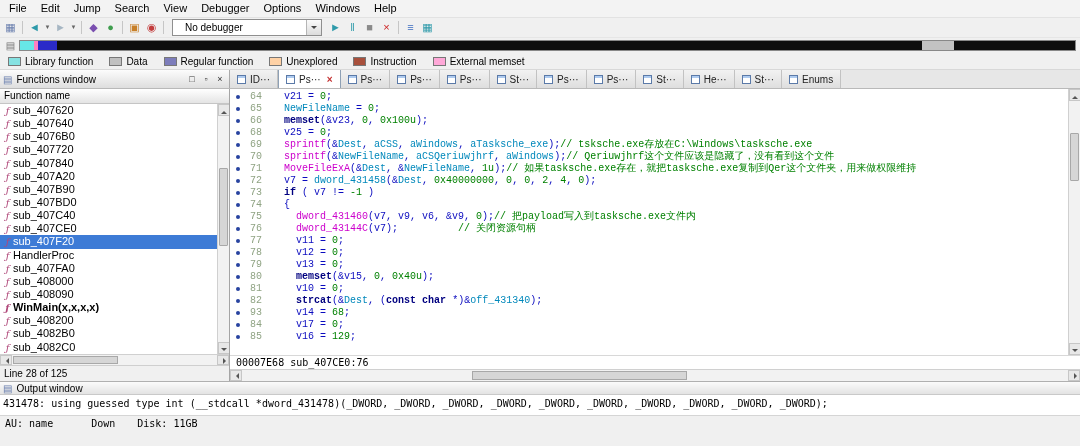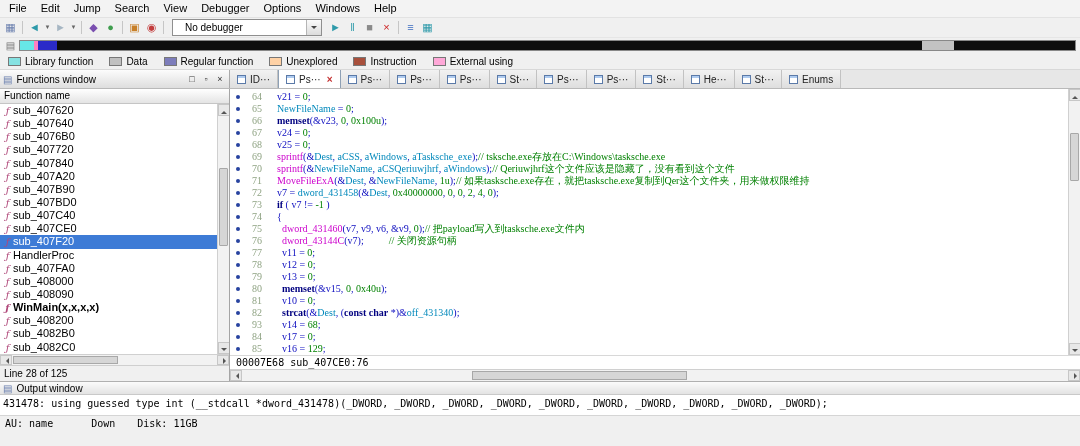--- a/index.html
+++ b/index.html
@@ -61,21 +61,21 @@
   .sbtrack {flex:1;position:relative}
   .sbthumb {position:absolute;left:1px;right:1px;background:#d6d6d6;border:1px solid #a8a8a8;border-radius:1px}
   .hscroll {height:11px;background:#f2f2f2;border-top:1px solid #d0d0d0;display:flex}
   .hscroll .sbbtn {height:100%}
   .hthumb {position:absolute;top:1px;bottom:1px;background:#d6d6d6;border:1px solid #a8a8a8}
   .linestatus {height:16px;background:#f0f0f0;border-top:1px solid #cfcfcf;font-size:10px;padding:2px 4px}
 
   .codepane {flex:1;display:flex;flex-direction:column;background:#fff;min-width:0}
   .codeview {flex:1;position:relative;overflow:hidden;background:#fff}
   .codelines {padding:2px 0 0 4px}
-  .cline {display:flex;height:12px;line-height:12px;font-family:Liberation Serif, serif;font-size:10px;white-space:pre;overflow:hidden}
+  .cline {display:flex;height:12px;line-height:12px;font-family:Liberation Mono, monospace;font-size:10px;white-space:pre;overflow:hidden}
   .cdot {width:10px;flex:none;position:relative}
   .cdot::after {content:"";position:absolute;left:2px;top:4px;width:4px;height:4px;border-radius:50%;background:#2743a0}
   .cnum {width:18px;flex:none;text-align:right;margin-right:10px}
   .ctext {flex:none}
   .c-k {font-weight:bold}
   .codestatus {height:14px;flex:none;background:#fff;border-top:1px solid #d8d8d8;font-family:"DejaVu Sans Mono",monospace;font-size:10px;padding:1px 0 0 6px}
   .codeh {height:12px;flex:none;position:relative}
   .codeh .sbtrack {position:relative}
 
   .outhead {height:14px;display:flex;align-items:center;background:linear-gradient(#fbfbfb,#e3e3e3);border-top:1px solid #b0b0b0;border-bottom:1px solid #c9c9c9;padding:0 3px;font-size:10px}
@@ -164,21 +164,21 @@
       <span class="lgitem">
         <span class="lgswatch" style="background: rgb(255, 210, 166);"></span>
         <span class="lglabel">Unexplored</span>
       </span>
       <span class="lgitem">
         <span class="lgswatch" style="background: rgb(168, 80, 60);"></span>
         <span class="lglabel">Instruction</span>
       </span>
       <span class="lgitem">
         <span class="lgswatch" style="background: rgb(255, 168, 216);"></span>
-        <span class="lglabel">External using</span>
+        <span class="lglabel">External memset</span>
       </span>
     </div>
 
   <div class="tabrow">
     <div class="panelhead">
       <span class="phicon">▤</span>
       <span class="phtitle">Functions window</span>
       <span class="phbtns">
           <span class="phbtn">□</span>
           <span class="phbtn">▫</span>
@@ -338,21 +338,20 @@
       </div>
       <div class="linestatus">Line 28 of 125</div>
     </div>
 
     <div class="codepane">
       <div class="codeview">
         <div class="codelines">
             <div class="cline"><span class="cdot"></span><span class="cnum" style="color: rgb(143, 163, 131);">64</span><span class="ctext"><span class="c-p" style="color: rgb(11, 11, 191);">  v21 = </span><span class="c-g" style="color: rgb(0, 128, 0);">0</span><span class="c-p" style="color: rgb(11, 11, 191);">;</span></span></div>
             <div class="cline"><span class="cdot"></span><span class="cnum" style="color: rgb(143, 163, 131);">65</span><span class="ctext"><span class="c-p" style="color: rgb(11, 11, 191);">  </span><span class="c-n" style="color: rgb(0, 136, 187);">NewFileName</span><span class="c-p" style="color: rgb(11, 11, 191);"> = </span><span class="c-g" style="color: rgb(0, 128, 0);">0</span><span class="c-p" style="color: rgb(11, 11, 191);">;</span></span></div>
             <div class="cline"><span class="cdot"></span><span class="cnum" style="color: rgb(143, 163, 131);">66</span><span class="ctext"><span class="c-p" style="color: rgb(11, 11, 191);">  </span><span class="c-k" style="color: rgb(0, 0, 128);">memset</span><span class="c-p" style="color: rgb(11, 11, 191);">(&amp;v23, </span><span class="c-g" style="color: rgb(0, 128, 0);">0</span><span class="c-p" style="color: rgb(11, 11, 191);">, </span><span class="c-g" style="color: rgb(0, 128, 0);">0x100u</span><span class="c-p" style="color: rgb(11, 11, 191);">);</span></span></div>
-            <div class="cline"><span class="cdot"></span><span class="cnum" style="color: rgb(143, 163, 131);">67</span><span class="ctext"><span class="c-p" style="color: rgb(11, 11, 191);">  v24 = </span><span class="c-g" style="color: rgb(0, 128, 0);">0</span><span class="c-p" style="color: rgb(11, 11, 191);">;</span></span></div>
             <div class="cline"><span class="cdot"></span><span class="cnum" style="color: rgb(143, 163, 131);">68</span><span class="ctext"><span class="c-p" style="color: rgb(11, 11, 191);">  v25 = </span><span class="c-g" style="color: rgb(0, 128, 0);">0</span><span class="c-p" style="color: rgb(11, 11, 191);">;</span></span></div>
             <div class="cline"><span class="cdot"></span><span class="cnum" style="color: rgb(143, 163, 131);">69</span><span class="ctext"><span class="c-p" style="color: rgb(11, 11, 191);">  </span><span class="c-m" style="color: rgb(204, 0, 204);">sprintf</span><span class="c-p" style="color: rgb(11, 11, 191);">(&amp;</span><span class="c-n" style="color: rgb(0, 136, 187);">Dest</span><span class="c-p" style="color: rgb(11, 11, 191);">, </span><span class="c-n" style="color: rgb(0, 136, 187);">aCSS</span><span class="c-p" style="color: rgb(11, 11, 191);">, </span><span class="c-n" style="color: rgb(0, 136, 187);">aWindows</span><span class="c-p" style="color: rgb(11, 11, 191);">, </span><span class="c-n" style="color: rgb(0, 136, 187);">aTasksche_exe</span><span class="c-p" style="color: rgb(11, 11, 191);">);</span><span class="c-c" style="color: rgb(0, 128, 0);">// tsksche.exe存放在C:\Windows\tasksche.exe</span></span></div>
             <div class="cline"><span class="cdot"></span><span class="cnum" style="color: rgb(143, 163, 131);">70</span><span class="ctext"><span class="c-p" style="color: rgb(11, 11, 191);">  </span><span class="c-m" style="color: rgb(204, 0, 204);">sprintf</span><span class="c-p" style="color: rgb(11, 11, 191);">(&amp;</span><span class="c-n" style="color: rgb(0, 136, 187);">NewFileName</span><span class="c-p" style="color: rgb(11, 11, 191);">, </span><span class="c-n" style="color: rgb(0, 136, 187);">aCSQeriuwjhrf</span><span class="c-p" style="color: rgb(11, 11, 191);">, </span><span class="c-n" style="color: rgb(0, 136, 187);">aWindows</span><span class="c-p" style="color: rgb(11, 11, 191);">);</span><span class="c-c" style="color: rgb(0, 128, 0);">// Qeriuwjhrf这个文件应该是隐藏了，没有看到这个文件</span></span></div>
             <div class="cline"><span class="cdot"></span><span class="cnum" style="color: rgb(143, 163, 131);">71</span><span class="ctext"><span class="c-p" style="color: rgb(11, 11, 191);">  </span><span class="c-m" style="color: rgb(204, 0, 204);">MoveFileExA</span><span class="c-p" style="color: rgb(11, 11, 191);">(&amp;</span><span class="c-n" style="color: rgb(0, 136, 187);">Dest</span><span class="c-p" style="color: rgb(11, 11, 191);">, &amp;</span><span class="c-n" style="color: rgb(0, 136, 187);">NewFileName</span><span class="c-p" style="color: rgb(11, 11, 191);">, </span><span class="c-g" style="color: rgb(0, 128, 0);">1u</span><span class="c-p" style="color: rgb(11, 11, 191);">);</span><span class="c-c" style="color: rgb(0, 128, 0);">// 如果tasksche.exe存在，就把tasksche.exe复制到Qer这个文件夹，用来做权限维持</span></span></div>
             <div class="cline"><span class="cdot"></span><span class="cnum" style="color: rgb(143, 163, 131);">72</span><span class="ctext"><span class="c-p" style="color: rgb(11, 11, 191);">  v7 = </span><span class="c-n" style="color: rgb(0, 136, 187);">dword_431458</span><span class="c-p" style="color: rgb(11, 11, 191);">(&amp;</span><span class="c-n" style="color: rgb(0, 136, 187);">Dest</span><span class="c-p" style="color: rgb(11, 11, 191);">, </span><span class="c-g" style="color: rgb(0, 128, 0);">0x40000000</span><span class="c-p" style="color: rgb(11, 11, 191);">, </span><span class="c-g" style="color: rgb(0, 128, 0);">0</span><span class="c-p" style="color: rgb(11, 11, 191);">, </span><span class="c-g" style="color: rgb(0, 128, 0);">0</span><span class="c-p" style="color: rgb(11, 11, 191);">, </span><span class="c-g" style="color: rgb(0, 128, 0);">2</span><span class="c-p" style="color: rgb(11, 11, 191);">, </span><span class="c-g" style="color: rgb(0, 128, 0);">4</span><span class="c-p" style="color: rgb(11, 11, 191);">, </span><span class="c-g" style="color: rgb(0, 128, 0);">0</span><span class="c-p" style="color: rgb(11, 11, 191);">);</span></span></div>
             <div class="cline"><span class="cdot"></span><span class="cnum" style="color: rgb(143, 163, 131);">73</span><span class="ctext"><span class="c-p" style="color: rgb(11, 11, 191);">  </span><span class="c-k" style="color: rgb(0, 0, 128);">if</span><span class="c-p" style="color: rgb(11, 11, 191);"> ( v7 != </span><span class="c-g" style="color: rgb(0, 128, 0);">-1</span><span class="c-p" style="color: rgb(11, 11, 191);"> )</span></span></div>
             <div class="cline"><span class="cdot"></span><span class="cnum" style="color: rgb(143, 163, 131);">74</span><span class="ctext"><span class="c-p" style="color: rgb(11, 11, 191);">  {</span></span></div>
             <div class="cline"><span class="cdot"></span><span class="cnum" style="color: rgb(143, 163, 131);">75</span><span class="ctext"><span class="c-p" style="color: rgb(11, 11, 191);">    </span><span class="c-m" style="color: rgb(204, 0, 204);">dword_431460</span><span class="c-p" style="color: rgb(11, 11, 191);">(v7, v9, v6, &amp;v9, </span><span class="c-g" style="color: rgb(0, 128, 0);">0</span><span class="c-p" style="color: rgb(11, 11, 191);">);</span><span class="c-c" style="color: rgb(0, 128, 0);">// 把payload写入到tasksche.exe文件内</span></span></div>
             <div class="cline"><span class="cdot"></span><span class="cnum" style="color: rgb(143, 163, 131);">76</span><span class="ctext"><span class="c-p" style="color: rgb(11, 11, 191);">    </span><span class="c-m" style="color: rgb(204, 0, 204);">dword_43144C</span><span class="c-p" style="color: rgb(11, 11, 191);">(v7);          </span><span class="c-c" style="color: rgb(0, 128, 0);">// 关闭资源句柄</span></span></div>
             <div class="cline"><span class="cdot"></span><span class="cnum" style="color: rgb(143, 163, 131);">77</span><span class="ctext"><span class="c-p" style="color: rgb(11, 11, 191);">    v11 = </span><span class="c-g" style="color: rgb(0, 128, 0);">0</span><span class="c-p" style="color: rgb(11, 11, 191);">;</span></span></div>

